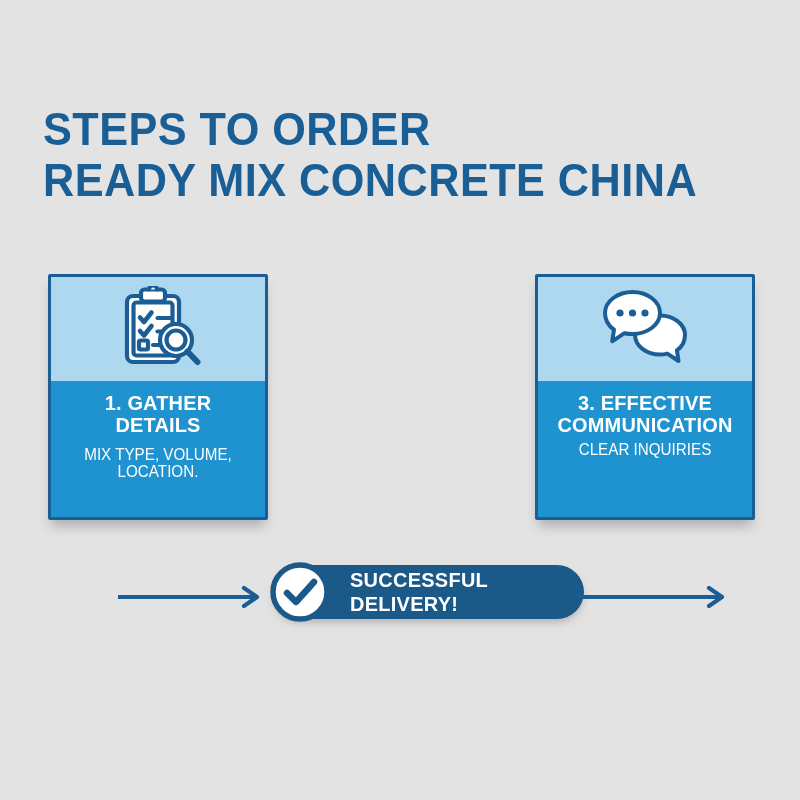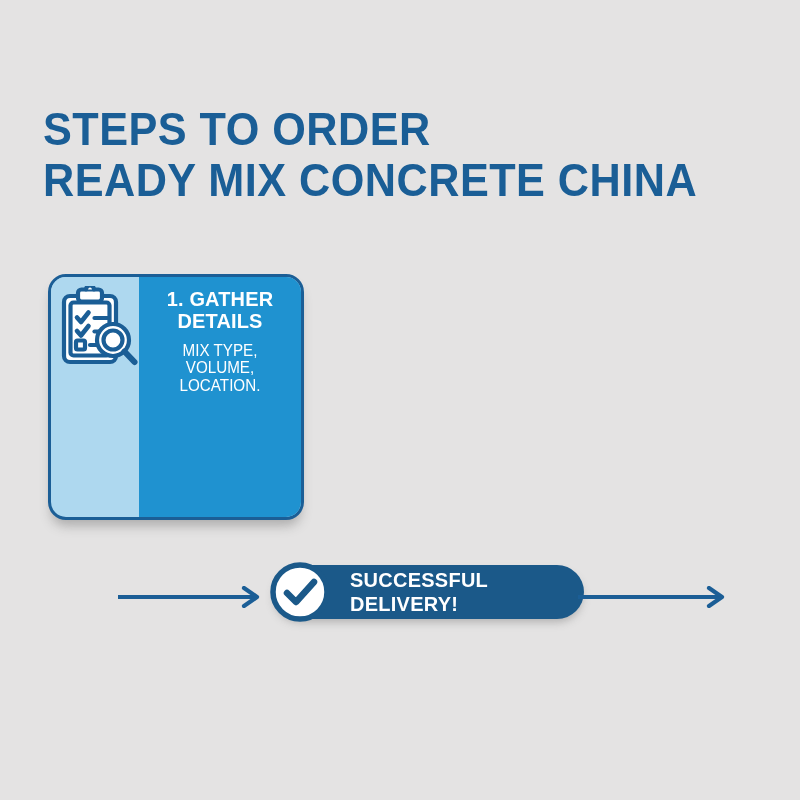--- a/index.html
+++ b/index.html
@@ -38,28 +38,28 @@
   .cards {
     position: absolute;
     top: 274px;
     left: 48px;
     width: 707px;
     height: 246px;
     display: flex;
     justify-content: space-between;
   }
   .card {
-    width: 256px;
+    width: 220px;
     height: 100%;
     border: 3px solid #1b5e96;
-    border-radius: 18px;
+    border-radius: 2px;
     box-sizing: border-box;
     overflow: hidden;
     display: flex;
-    flex-direction: row;
+    flex-direction: column;
     background: #aed8ef;
     box-shadow: 0 9px 11px -3px rgba(90,90,90,0.38);
     position: relative;
   }
   .card-icon-area {
     height: 104px;
     background: #aed8ef;
     display: flex;
     align-items: center;
     justify-content: center;
@@ -168,20 +168,41 @@
         </svg>
       </span>
     </div>
     <div class="card-body">
       <div class="card-heading">1. GATHER DETAILS</div>
       <div class="card-sub">MIX TYPE, VOLUME, LOCATION.</div>
     </div>
   </div>
 
 
+  <div class="card">
+    <div class="card-icon-area">
+      <span>
+        <svg width="96" height="74" viewBox="0 0 96 74">
+          <g fill="#ffffff" stroke="#1b5e96" stroke-width="4" stroke-linejoin="round" stroke-linecap="round">
+            <path d="M88 45 c0 -11 -11.5 -19.5 -25 -19.5 c-13.5 0 -25 8.5 -25 19.5 c0 11 11.5 19.5 25 19.5 c2.5 0 5 -0.3 7.3 -0.9 l11.2 7.4 l-1.6 -10.6 c5 -3.6 8.1 -8.7 8.1 -15.4 z"></path>
+            <path d="M63 23 c0 -12 -13 -21 -27.5 -21 c-14.5 0 -27.5 9 -27.5 21 c0 7.2 3.5 12.8 9 16.7 l-1.8 11.6 l12.3 -8.1 c2.5 0.5 5.2 0.8 8 0.8 c14.5 0 27.5 -9 27.5 -21 z"></path>
+            <g stroke="none" fill="#1b5e96">
+              <circle cx="23" cy="23" r="3.6"></circle>
+              <circle cx="35.5" cy="23" r="3.6"></circle>
+              <circle cx="48" cy="23" r="3.6"></circle>
+            </g>
+          </g>
+        </svg>
+      </span>
+    </div>
+    <div class="card-body">
+      <div class="card-heading">3. EFFECTIVE COMMUNICATION</div>
+      <div class="card-sub">CLEAR INQUIRIES</div>
+    </div>
+  </div>
 
 </div>
 
 <div class="bottom-row">
 
   <span class="arrow-left">
     <svg width="145" height="22" viewBox="0 0 145 22">
       <g fill="none" stroke="#1b5e96" stroke-width="4.2" stroke-linecap="round" stroke-linejoin="round">
         <path d="M0 11 H137"></path>
         <path d="M126 2 L139 11 L126 20"></path>

